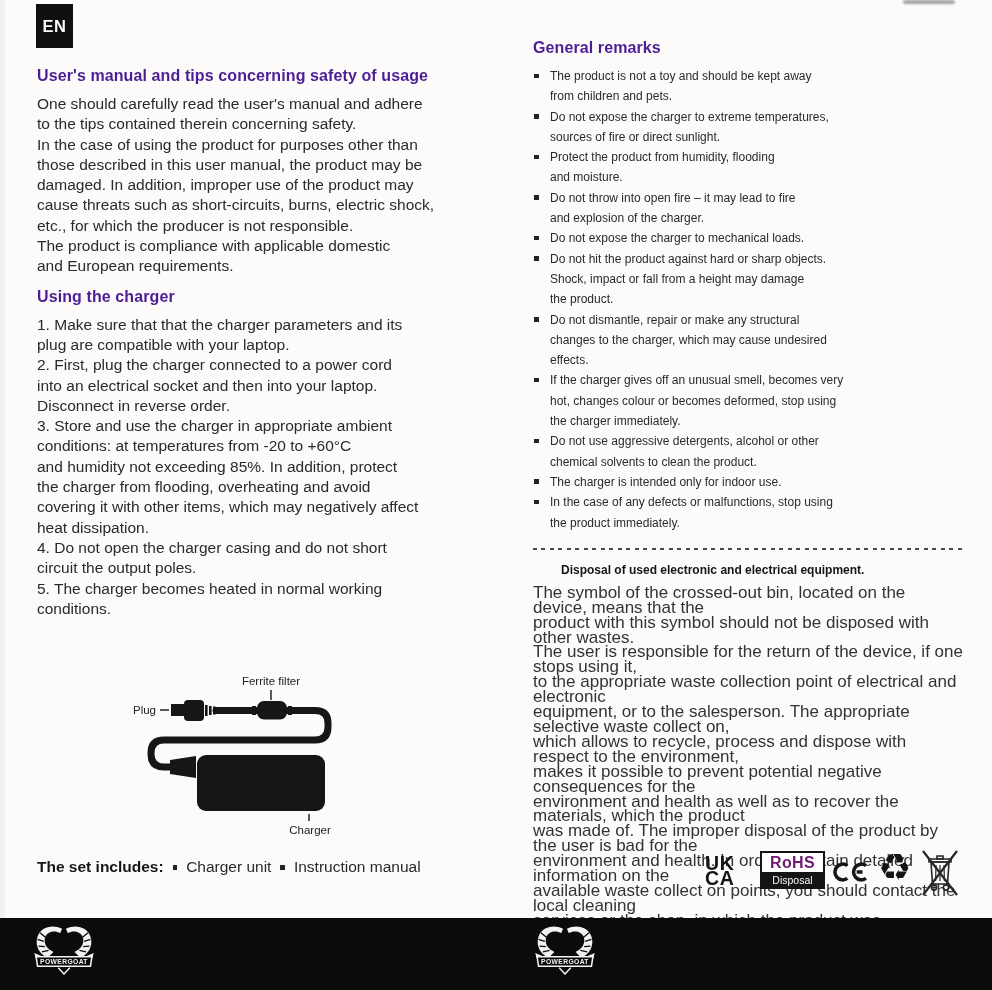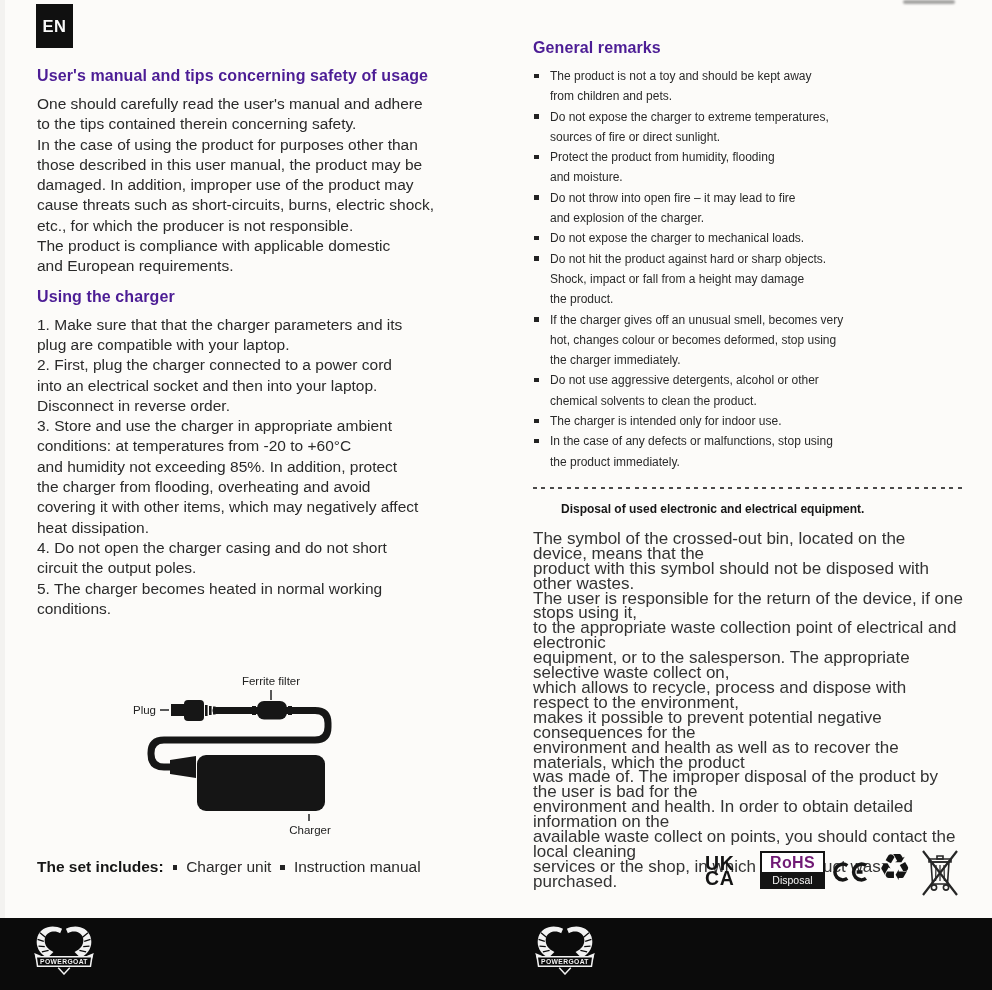--- a/index.html
+++ b/index.html
@@ -28,21 +28,21 @@
 
   .bt{font-size:15.5px;line-height:20.3px;white-space:pre-line;margin:0;}
   .safety-body{margin:0 0 10px;}
   .using-body{margin:0 0 12px;}
 
   ul.bullets{list-style:none;margin:0;padding:0;}
   ul.bullets li{position:relative;padding-left:17px;font-size:12px;line-height:20.3px;white-space:pre-line;}
   .sqm{position:absolute;left:1px;top:7.5px;width:4.5px;height:4.5px;background:#232323;}
 
   .sep{margin-top:15px;height:2px;background:repeating-linear-gradient(90deg,#4a4a4a 0 4px,transparent 4px 8.5px);}
-  .disposal-h{margin:13px 0 15px;font-size:12px;line-height:15px;font-weight:bold;color:#161616;padding-left:28px;}
+  .disposal-h{margin:13px 0 8px;font-size:12px;line-height:15px;font-weight:bold;color:#161616;padding-left:28px;}
   .disposal-b{margin:6px 0 0;font-size:17px;line-height:14.9px;white-space:pre-line;color:#333;}
 
   .diagram{position:absolute;left:112px;top:663px;width:260px;height:182px;}
   .diagram svg text{font-family:"Liberation Sans","DejaVu Sans",sans-serif;font-size:11.5px;fill:#222;}
 
   .set{position:absolute;left:37px;top:858px;display:flex;align-items:center;gap:9px;font-size:15.5px;color:#2a2a2a;}
   .set .lbl{font-weight:bold;color:#161616;}
   .set .sq{width:4.5px;height:4.5px;background:#232323;margin-top:1px;}
 
   .ukca{position:absolute;left:705px;top:856px;font-size:19.5px;font-weight:bold;line-height:14.5px;color:#141414;letter-spacing:.6px;}
@@ -138,20 +138,23 @@
     <li><span class="sqm"></span><span>Do not expose the charger to extreme temperatures,
 sources of fire or direct sunlight.</span></li>
     <li><span class="sqm"></span><span>Protect the product from humidity, flooding
 and moisture.</span></li>
     <li><span class="sqm"></span><span>Do not throw into open fire – it may lead to fire
 and explosion of the charger.</span></li>
     <li><span class="sqm"></span><span>Do not expose the charger to mechanical loads.</span></li>
     <li><span class="sqm"></span><span>Do not hit the product against hard or sharp objects.
 Shock, impact or fall from a height may damage
 the product.</span></li>
+    <li><span class="sqm"></span><span>Do not dismantle, repair or make any structural
+changes to the charger, which may cause undesired
+effects.</span></li>
     <li><span class="sqm"></span><span>If the charger gives off an unusual smell, becomes very
 hot, changes colour or becomes deformed, stop using
 the charger immediately.</span></li>
     <li><span class="sqm"></span><span>Do not use aggressive detergents, alcohol or other
 chemical solvents to clean the product.</span></li>
     <li><span class="sqm"></span><span>The charger is intended only for indoor use.</span></li>
     <li><span class="sqm"></span><span>In the case of any defects or malfunctions, stop using
 the product immediately.</span></li>
   </ul>
   <div class="sep"></div>

